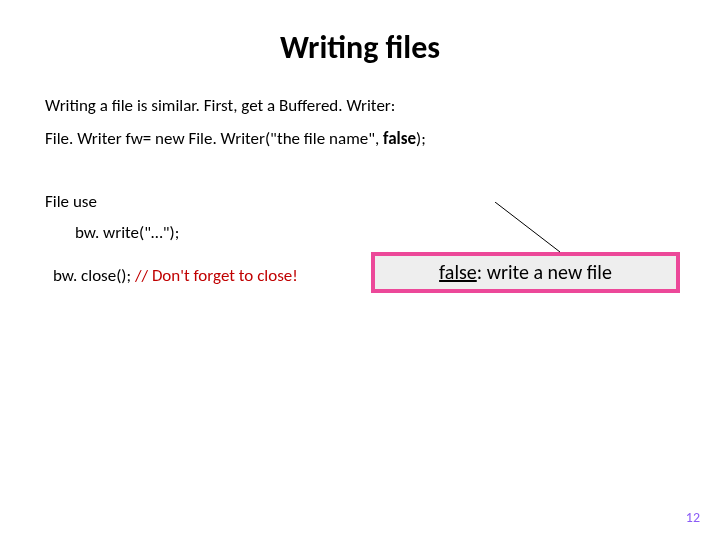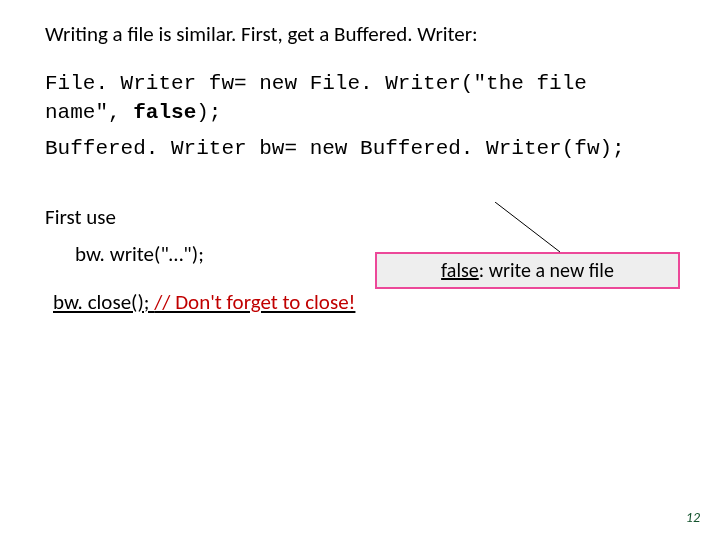--- a/index.html
+++ b/index.html
@@ -19,90 +19,87 @@
       box-sizing: border-box;
     }
     .title {
       text-align: center;
       font-size: 32px;
       font-weight: bold;
       color: #000;
       margin: 8px 0 28px 0;
     }
     .line {
-      font-size: 21px;
+      font-size: 17px;
       color: #000;
       margin-bottom: 8px;
       line-height: 1.35;
     }
     .codeblock {
-      margin-top: 22px;
+      margin-top: 10px;
       margin-bottom: 32px;
-      font-family: Liberation Mono, monospace;
     }
     .thenuse {
       margin-top: 40px;
     }
     .bwwrite {
       margin-left: 30px;
       margin-top: 6px;
       margin-bottom: 16px;
     }
     .bwclose {
       margin-top: 20px;
       margin-left: 8px;
-      text-decoration: underline;
     }
     .bold { font-weight: bold; }
     .red { color: #c00000; }
     .callout {
       position: absolute;
       top: 252px;
       right: 40px;
       background: #eee;
-      border: 2px solid #ec4899;
+      border: 4px solid #ec4899;
       padding: 4px 8px;
       font-size: 20px;
       text-align: center;
       line-height: 1.25;
       width: 285px;
     }
     .callout .u { text-decoration: underline; }
     .pagenum {
       position: absolute;
       bottom: 14px;
       right: 20px;
       font-size: 14px;
-      color: #14532d;
-      font-style: italic;
+      color: #8b5cf6;
     }
     svg.arrow {
       position: absolute;
       top: 202px;
       left: 490px;
       width: 90px;
       height: 55px;
       pointer-events: none;
     }
   </style>
 </head>
 <body>
 
 <div class="slide">
+  <div class="title">Writing files</div>
 
   <div class="line">Writing a file is similar. First, get a Buffered. Writer:</div>
 
   <div class="codeblock">
     <div class="line">
       <span>File. Writer fw= new File. Writer("the file name", </span><span class="bold">false</span><span>);</span>
     </div>
-    <div class="line">Buffered. Writer bw= new Buffered. Writer(fw);</div>
   </div>
 
-  <div class="line thenuse">First use</div>
+  <div class="line thenuse">File use</div>
   <div class="line bwwrite">bw. write("…");</div>
 
   <div class="line bwclose">
     <span>bw. close();    </span><span class="red">// Don't forget to close!</span>
   </div>
 
   <div class="callout">
     <div>
       <span class="u">false</span><span>: write a new file</span>
     </div>

